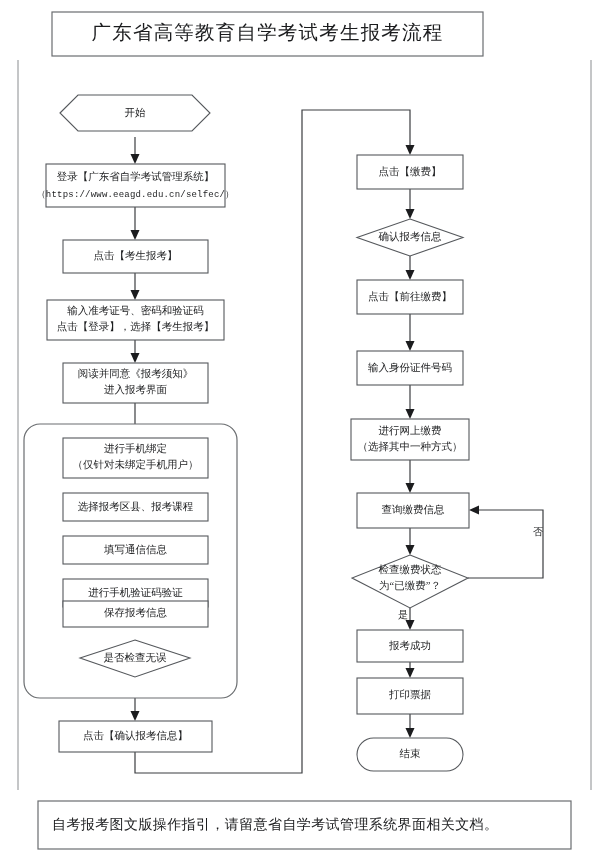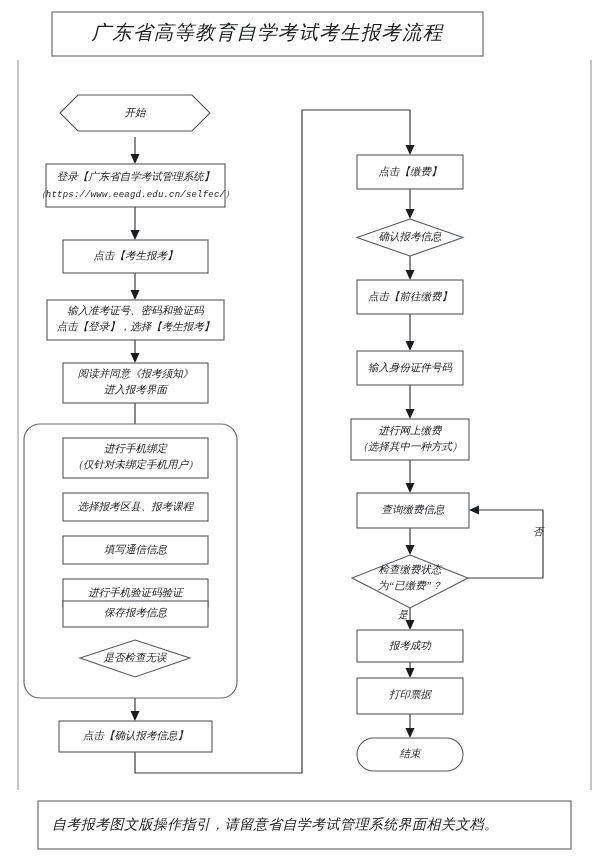--- a/index.html
+++ b/index.html
@@ -12,21 +12,20 @@
     height: 861px;
     font-family: "Liberation Serif", "DejaVu Serif", serif;
     position: relative;
     overflow: hidden;
   }
   #page {
     position: absolute;
     left: 0; top: 0;
     width: 609px;
     height: 861px;
-    font-style: italic;
   }
   svg#flow {
     position: absolute;
     left: 0; top: 0;
     width: 609px;
     height: 861px;
     display: block;
   }
   .node-rect, .node-diamond, .node-hex, .node-stadium, .group-box, .frame-box {
     fill: #ffffff;

